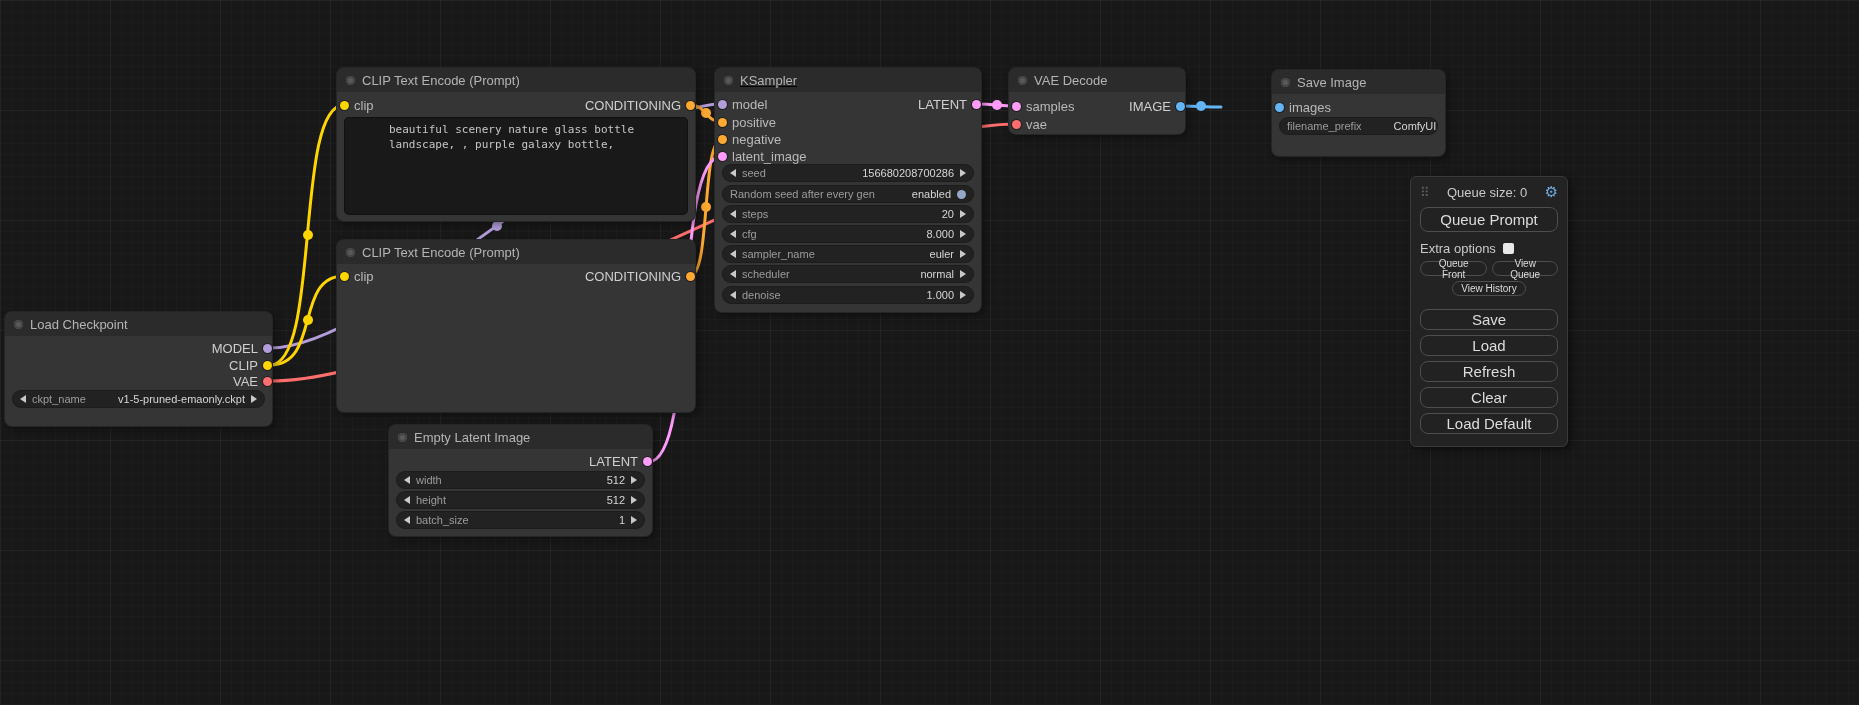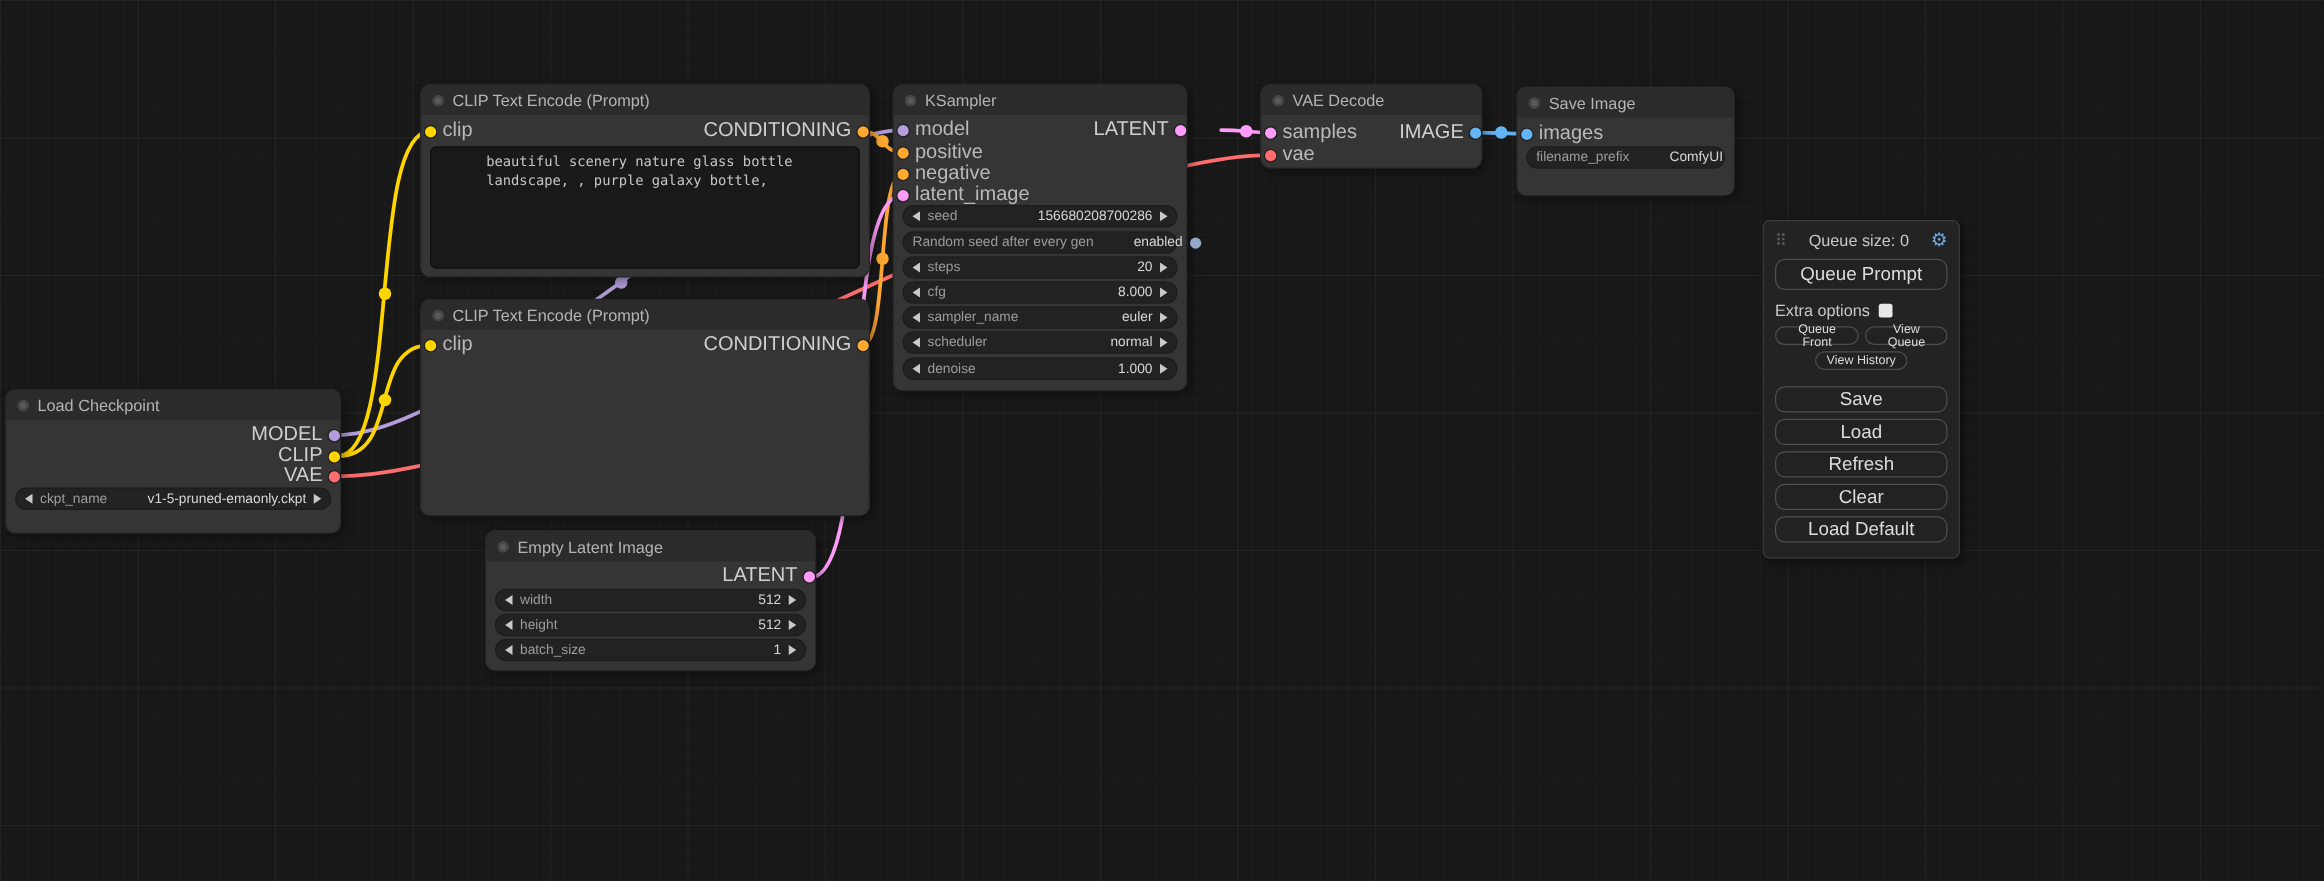--- a/index.html
+++ b/index.html
@@ -10,21 +10,21 @@
       linear-gradient(rgba(255,255,255,0.016) 1px, transparent 1px),
       linear-gradient(90deg, rgba(255,255,255,0.016) 1px, transparent 1px);
     background-size:110px 110px,110px 110px,11px 11px,11px 11px;}
   .wires{position:absolute;left:0;top:0;z-index:1;}
   .wire{fill:none;stroke-width:3;stroke-linecap:round;}
   .node{position:absolute;z-index:2;background:#353535;border-radius:7px;
         box-shadow:0 0 0 1px #262626, 3px 3px 9px rgba(0,0,0,.45);}
   .ntitle{height:24px;display:flex;align-items:center;gap:7px;padding-left:9px;
           background:#2b2b2b;border-radius:7px 7px 0 0;color:#b4b4b4;font-size:13px;}
   .tdot{width:9px;height:9px;border-radius:50%;background:#5a5a5a;box-shadow:inset 0 0 0 2px #454545;flex:0 0 9px;}
-  .slot{position:absolute;display:flex;align-items:center;height:16px;gap:5px;font-size:16px;color:#b9b9b9;}
+  .slot{position:absolute;display:flex;align-items:center;height:16px;gap:5px;font-size:13px;color:#b9b9b9;}
   .slot.in{left:3px;}
   .slot.out{right:0;flex-direction:row-reverse;color:#cfcfcf;}
   .port{width:9px;height:9px;border-radius:50%;flex:0 0 9px;box-shadow:0 0 0 1px rgba(15,15,15,.55);}
   .widget{position:absolute;left:8px;right:8px;height:16px;background:#222;border-radius:8px;
           display:flex;align-items:center;padding:0 7px;gap:6px;font-size:11px;box-shadow:0 0 0 1px #1c1c1c;}
   .wlabel{color:#9c9c9c;white-space:nowrap;}
   .wvalue{color:#d6d6d6;margin-left:auto;white-space:nowrap;padding-left:26px;}
   .wvalue.center{margin-right:26px;}
   .arr{width:0;height:0;border-top:4px solid transparent;border-bottom:4px solid transparent;cursor:pointer;}
   .arr-l{border-right:6px solid #c9c9c9;}
@@ -126,21 +126,21 @@
     <div class="slot in" style="top:28px">
       <span class="port" style="background: rgb(255, 213, 0);"></span>
       <span>clip</span>
     </div>
     <div class="slot out" style="top:28px">
       <span class="port" style="background: rgb(255, 169, 49);"></span>
       <span>CONDITIONING</span>
     </div>
   </div>
 
-  <div class="node" style="left:715px;top:68px;width:234px;height:244px;">
+  <div class="node" style="left:715px;top:68px;width:266px;height:244px;text-decoration:underline;">
     <div class="ntitle">
       <span class="tdot"></span>
       <span>KSampler</span>
     </div>
     <div class="slot in" style="top:28px">
       <span class="port" style="background: rgb(179, 157, 219);"></span>
       <span>model</span>
     </div>
     <div class="slot out" style="top:28px">
       <span class="port" style="background: rgb(255, 156, 249);"></span>
@@ -214,21 +214,21 @@
     <div class="slot out" style="top:30px">
       <span class="port" style="background: rgb(100, 181, 246);"></span>
       <span>IMAGE</span>
     </div>
     <div class="slot in" style="top:48px">
       <span class="port" style="background: rgb(255, 110, 110);"></span>
       <span>vae</span>
     </div>
   </div>
 
-  <div class="node" style="left:1214px;top:70px;width:173px;height:86px;">
+  <div class="node" style="left:1272px;top:70px;width:173px;height:86px;">
     <div class="ntitle">
       <span class="tdot"></span>
       <span>Save Image</span>
     </div>
     <div class="slot in" style="top:29px">
       <span class="port" style="background: rgb(100, 181, 246);"></span>
       <span>images</span>
     </div>
     <div class="widget" style="top:48px">
       <span class="wlabel">filename_prefix</span>

